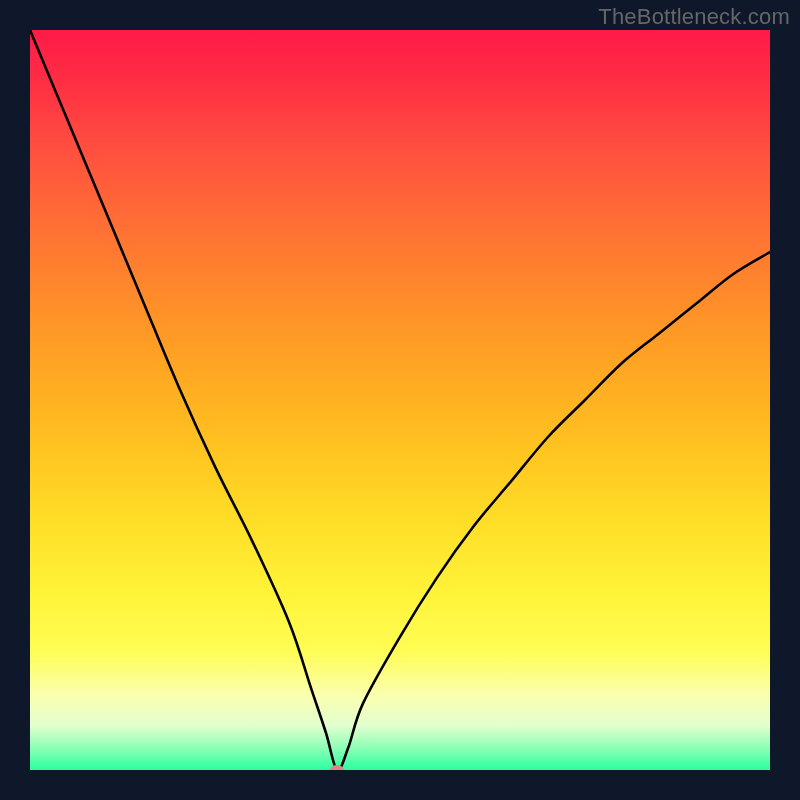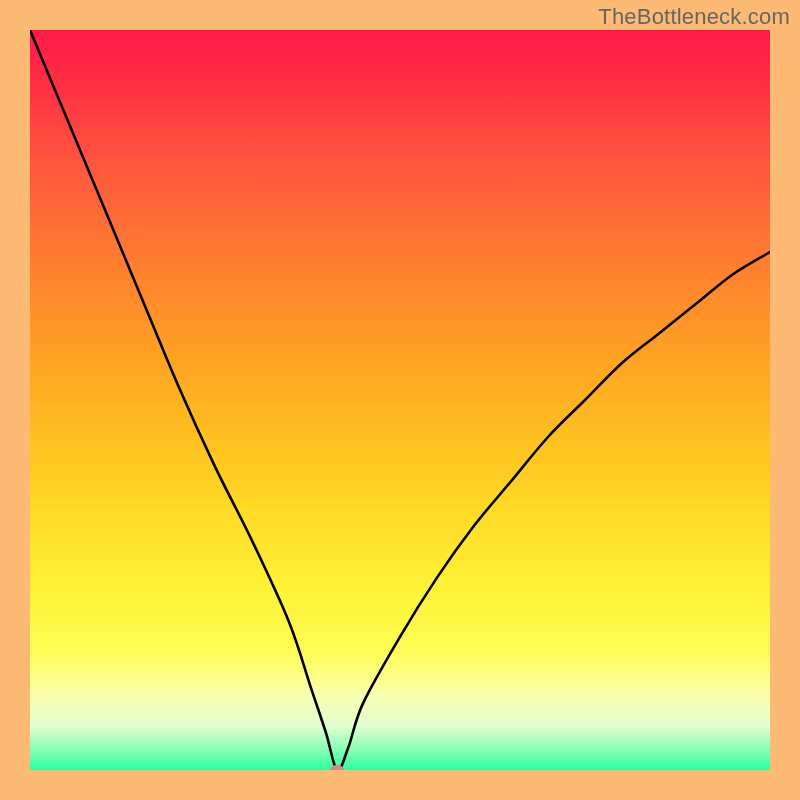--- a/index.html
+++ b/index.html
@@ -8,21 +8,21 @@
     width: 800px;
     height: 800px;
     background: #000;
     overflow: hidden;
     font-family: Arial, Helvetica, sans-serif;
   }
   .frame {
     position: relative;
     width: 800px;
     height: 800px;
-    background: #fdba74;
+    background: #0f172a;
   }
   .watermark {
     position: absolute;
     top: 4px;
     right: 10px;
     color: #666666;
     font-size: 22px;
     font-weight: 500;
     letter-spacing: 0.2px;
     z-index: 10;

